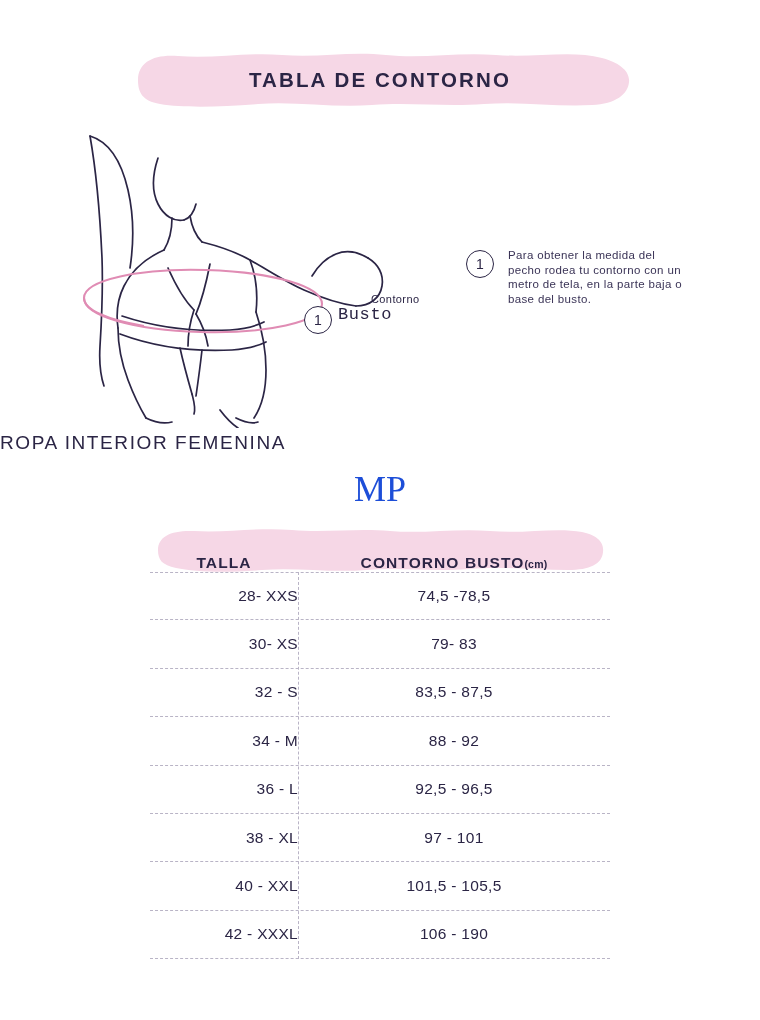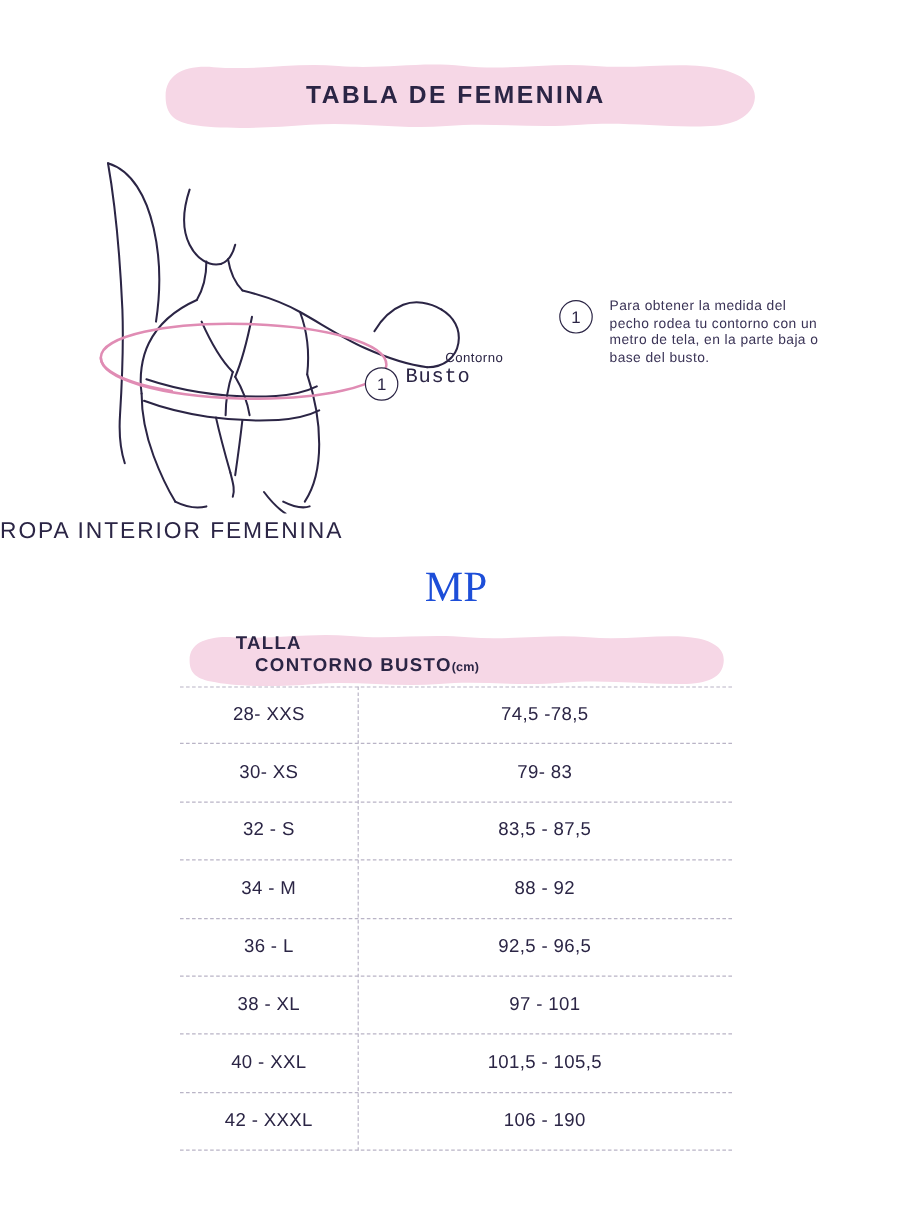--- a/index.html
+++ b/index.html
@@ -143,22 +143,21 @@
   }
   .thead-blob-wrap {
     position: relative;
     height: 44px;
   }
   .thead-blob { position: absolute; inset: 0; }
   .thead-row {
     position: absolute;
     inset: 0;
     display: flex;
-    align-items: flex-start;
-    flex-direction: column;
+    align-items: flex-end;
   }
   .th {
     font-size: 15.5px;
     font-weight: bold;
     letter-spacing: 1.1px;
     color: #2b2545;
     text-align: center;
   }
   .th-talla { width: 148px; }
   .th-busto { width: 312px; }
@@ -175,40 +174,40 @@
     border-bottom: 1.2px dashed #b9b4c6;
     position: relative;
   }
   .trow:first-of-type { border-top: 1.2px dashed #b9b4c6; }
   .cell {
     font-size: 15.5px;
     letter-spacing: .3px;
     text-align: center;
     color: #2b2545;
   }
-  .cell-talla { width: 148px; }
+  .cell-talla { width: 148px; text-align: right; }
   .cell-busto { width: 312px; text-align: center; }
 
   .vdiv {
     position: absolute;
     left: 148px;
     top: 44px;
     width: 0;
     height: 387px;
     border-left: 1.2px dashed #b9b4c6;
   }
 </style>
 </head>
 <body>
 
 <div class="banner-wrap">
   <svg class="banner-blob" viewBox="0 0 512 56" preserveAspectRatio="none">
     <path d="M14,28 C14,10 30,2 54,4 C90,7 120,0 158,3 C196,6 225,-1 262,3 C300,7 332,0 372,3 C410,6 448,-2 478,6 C500,12 506,22 505,30 C504,42 492,52 468,53 C430,55 398,49 360,52 C320,55 286,50 248,53 C208,56 172,49 134,52 C96,55 60,56 36,52 C18,49 14,40 14,28 Z" fill="#f6d7e6"></path>
   </svg>
-  <div class="banner-title">TABLA DE FEMENINA</div>
+  <div class="banner-title">TABLA DE CONTORNO</div>
 </div>
 
 <div class="illustration">
   <svg viewBox="0 0 400 310" width="400" height="310">
     <g fill="none" stroke="#2b2545" stroke-width="1.7" stroke-linecap="round" stroke-linejoin="round">
 
       <path d="M30,18 C36,52 40,96 42,140 C43,168 42,196 40,228 C39,244 40,256 44,268"></path>
       <path d="M30,18 C50,24 62,46 68,72 C74,98 74,124 70,150"></path>
 
       <path d="M98,40 C92,58 92,74 98,86 C104,98 114,104 124,102"></path>

